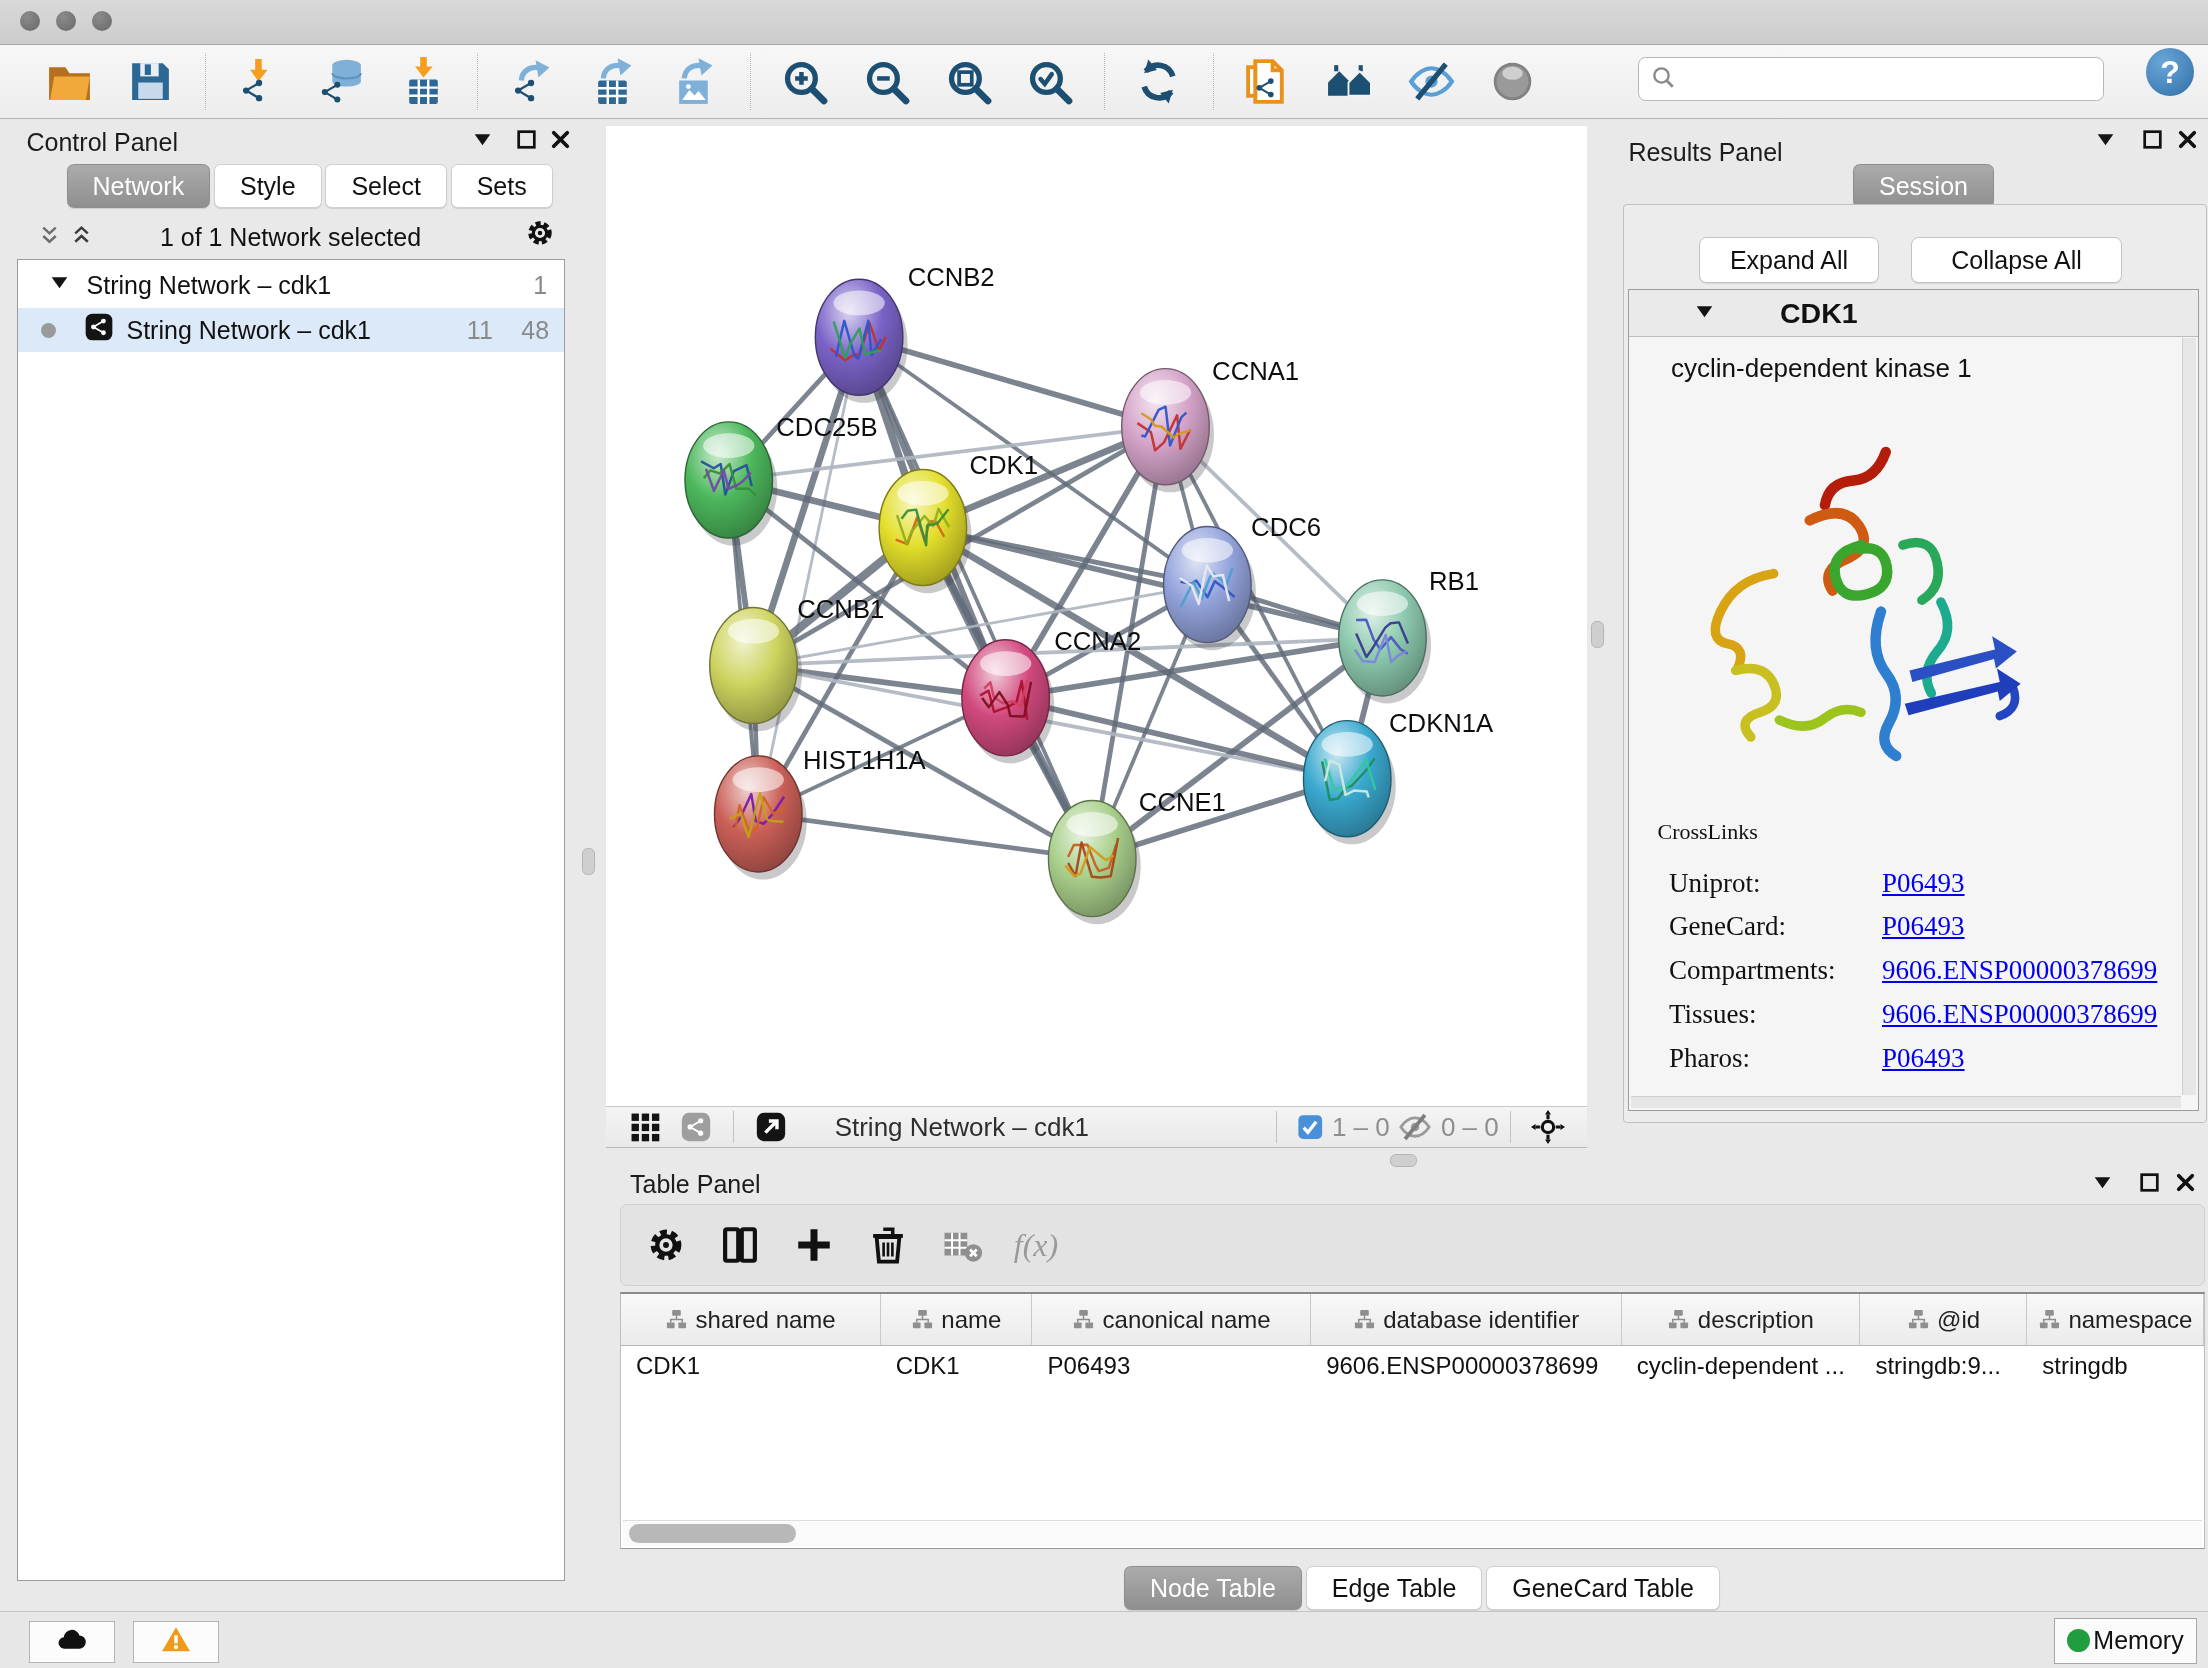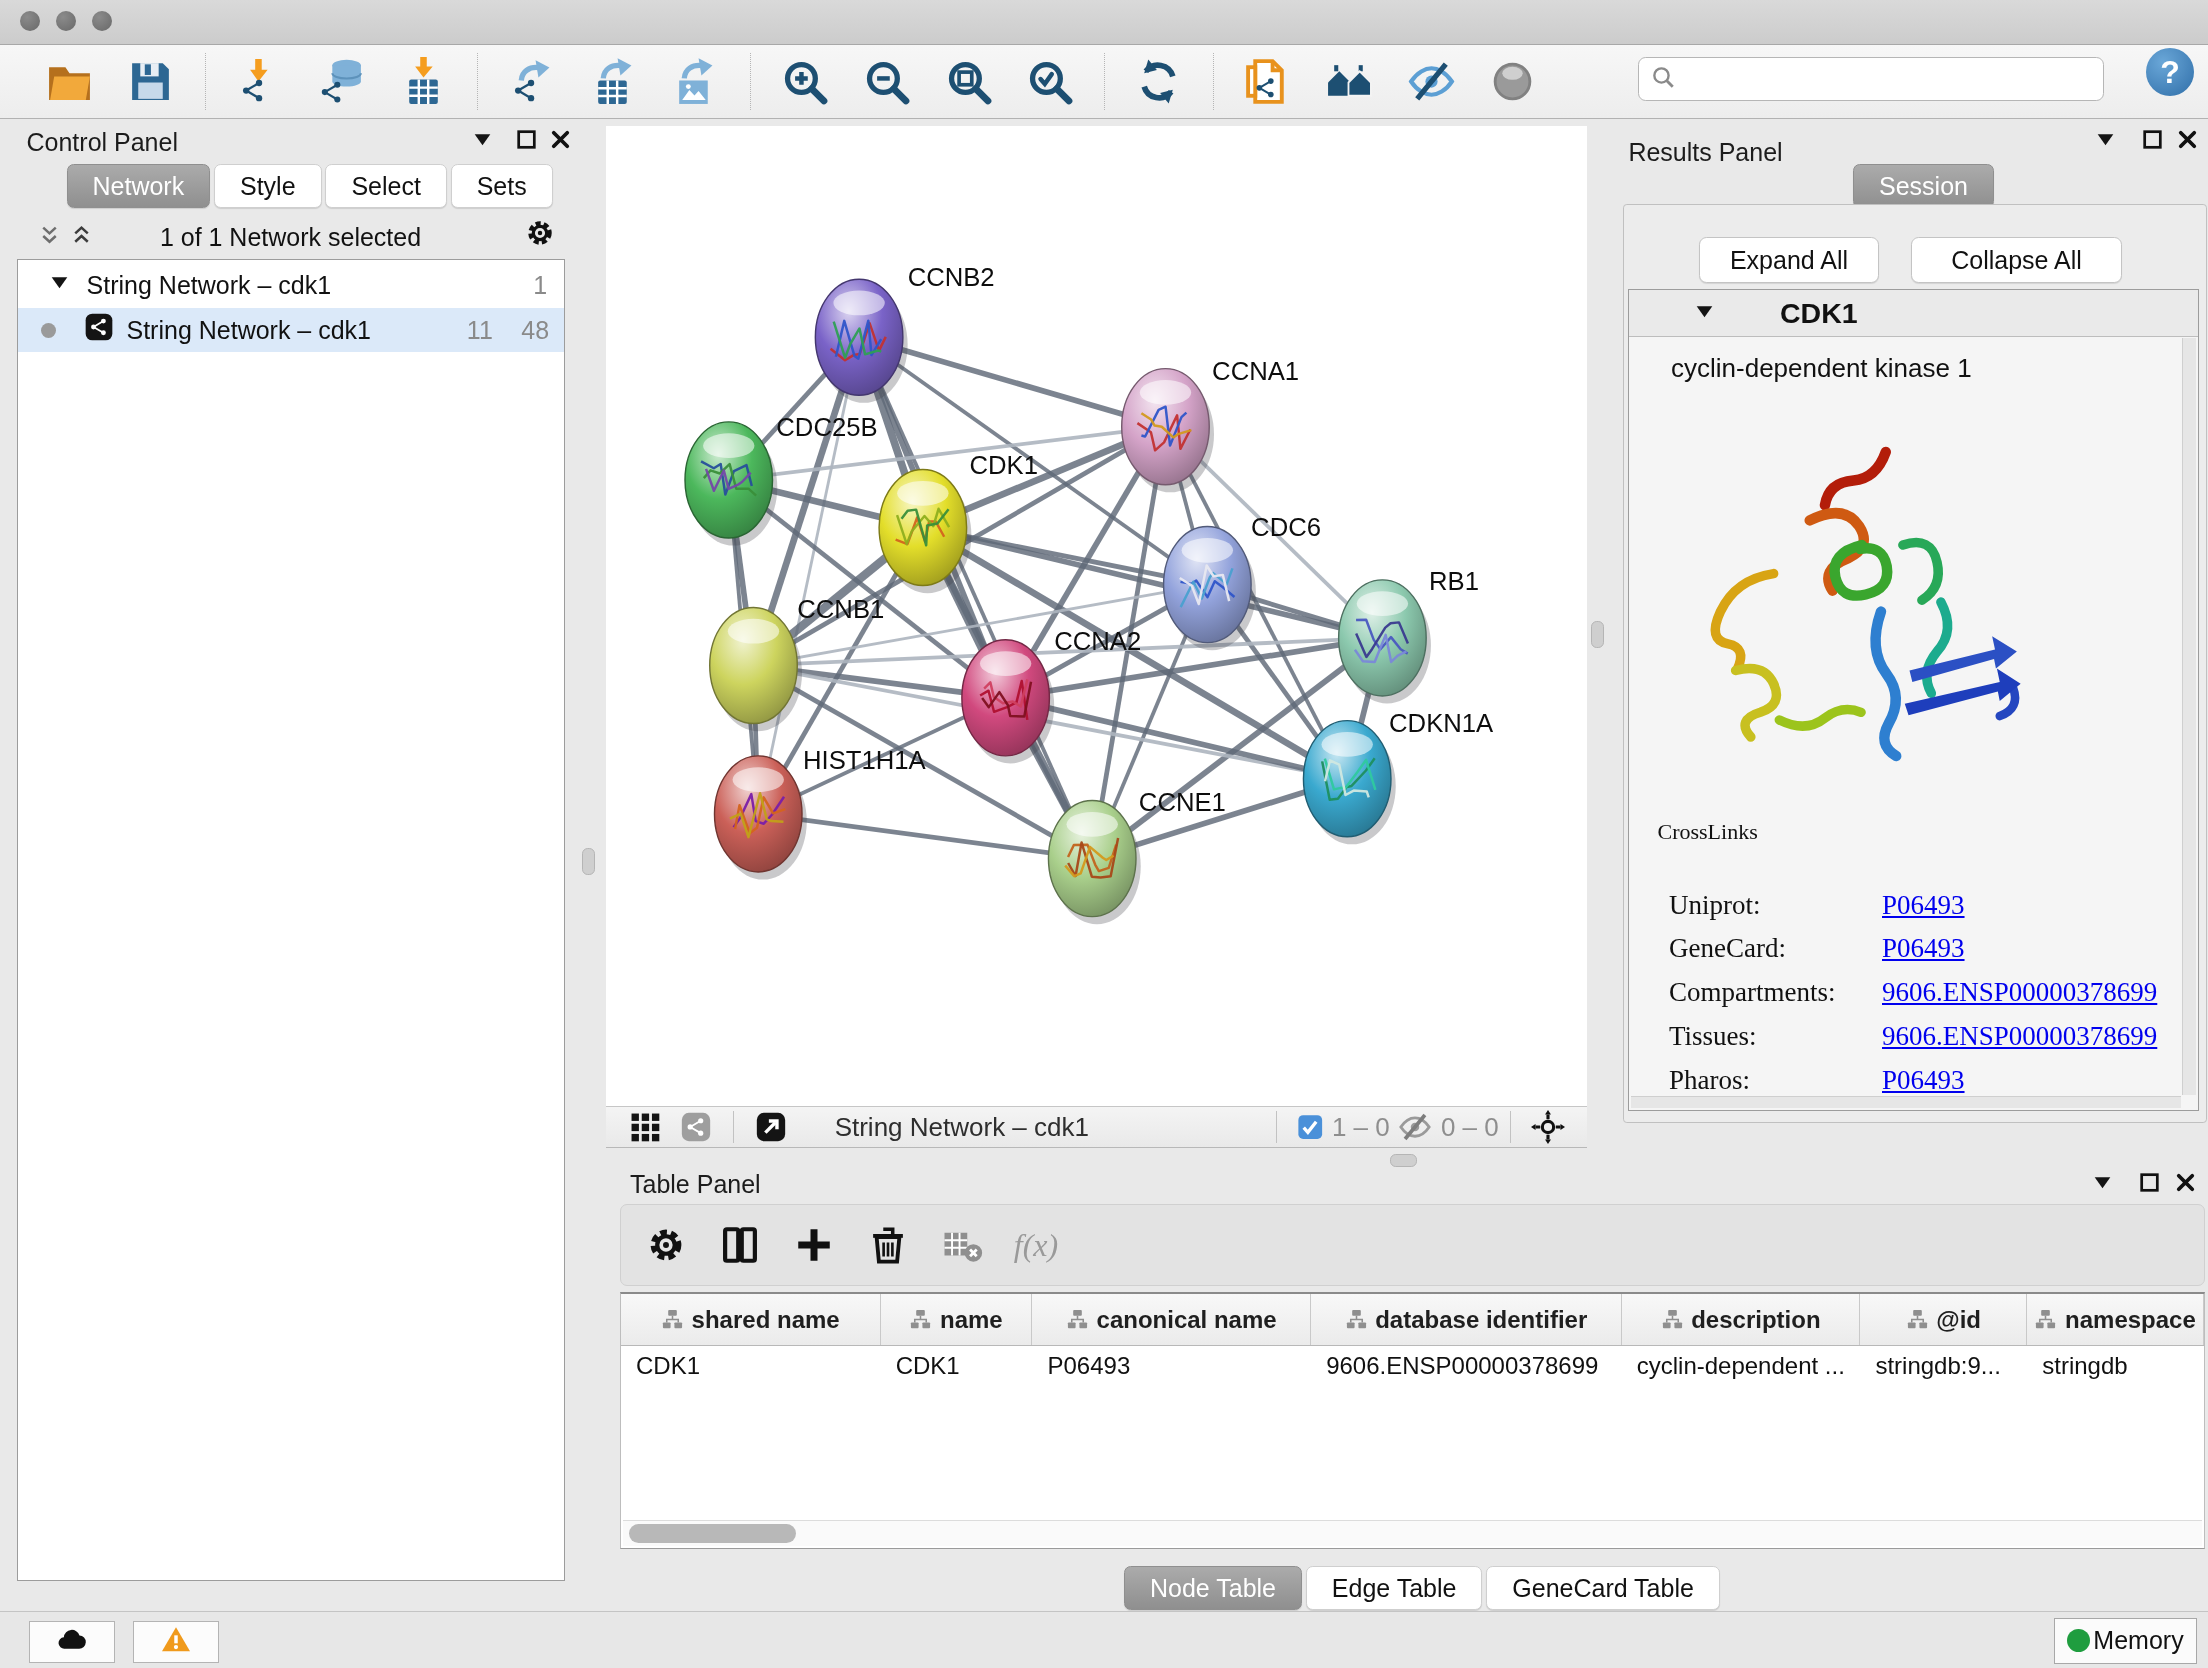--- a/index.html
+++ b/index.html
@@ -58,33 +58,33 @@
   .res-outer{left:1623px;top:204px;width:582px;height:917px;background:#ececec;
     border:1px solid #c0c0c0;border-radius:3.8px;}
   .res-btn{height:44px;border:1px solid #c4c4c4;border-radius:7.6px;background:#ffffff;
     font-size:25px;display:inline-flex;align-items:center;justify-content:center;
     box-shadow:0 1px 1px rgba(0,0,0,.10);}
   .res-inner{left:1628px;top:289px;width:571px;height:822px;background:#f5f5f5;
     border:1.9px solid #9c9c9c;box-sizing:border-box;}
   .sec-head{position:absolute;left:0;top:0;width:100%;height:46px;background:#eaeaea;
     border-bottom:1px solid #bdbdbd;display:flex;align-items:center;}
   .serif{font-family:"Liberation Serif",serif;}
-  .xl-row{position:absolute;left:40px;height:44px;display:flex;align-items:center;font-size:27px;margin-top:22px;}
+  .xl-row{position:absolute;left:40px;height:44px;display:flex;align-items:center;font-size:27px;}
   .xl-row .lbl{width:213px;}
   .xl-row a{color:#0000ee;text-decoration:underline;}
   
   .tp-toolbar{left:620px;top:1204px;width:1585px;height:82px;background:#e3e3e3;
     border:1px solid #d0d0d0;border-radius:7px;display:flex;align-items:center;
     padding-left:23px;box-sizing:border-box;}
   .tp-toolbar .tbti{width:44px;height:44px;margin-right:30px;display:inline-flex;align-items:center;justify-content:center;}
   .tp-toolbar .tbti svg{width:42px;height:42px;}
   .table-box{left:620px;top:1292px;width:1585px;height:257px;background:#ffffff;
     border-top:2.9px solid #8a8a8a;border-left:1px solid #bdbdbd;border-right:1px solid #bdbdbd;border-bottom:1px solid #9a9a9a;box-sizing:border-box;}
   .thead{position:absolute;left:0;top:0;height:51px;width:100%;
-    background:linear-gradient(#f8f8f8,#ebebeb);border-bottom:1px solid #b8b8b8;display:flex;font-weight:bold;}
+    background:linear-gradient(#f8f8f8,#ebebeb);border-bottom:1px solid #b8b8b8;display:flex;}
   .th{display:flex;align-items:center;justify-content:center;font-size:24px;color:#1f1f1f;
     border-right:1px solid #c9c9c9;box-sizing:border-box;gap:7.6px;}
   .th svg{width:23px;height:23px;}
   .trow{position:absolute;left:0;top:51px;height:42px;width:100%;display:flex;font-size:24px;}
   .td{display:flex;align-items:center;padding-left:15px;box-sizing:border-box;white-space:nowrap;overflow:hidden;}
   .hscroll{position:absolute;left:1.9px;bottom:1.9px;height:25px;width:1579px;background:#fafafa;border-top:1px solid #dcdcdc;}
   .hthumb{position:absolute;left:5.7px;top:2.9px;width:167px;height:19px;border-radius:9.5px;background:#b8b8b8;}
   
   .statusbar{left:0;top:1611px;width:2208px;height:57px;background:#e7e7e7;border-top:1px solid #c4c4c4;}
   .sq-btn{position:absolute;top:8.6px;width:84px;height:40px;background:#fcfcfc;border:1.9px solid #b4b4b4;

